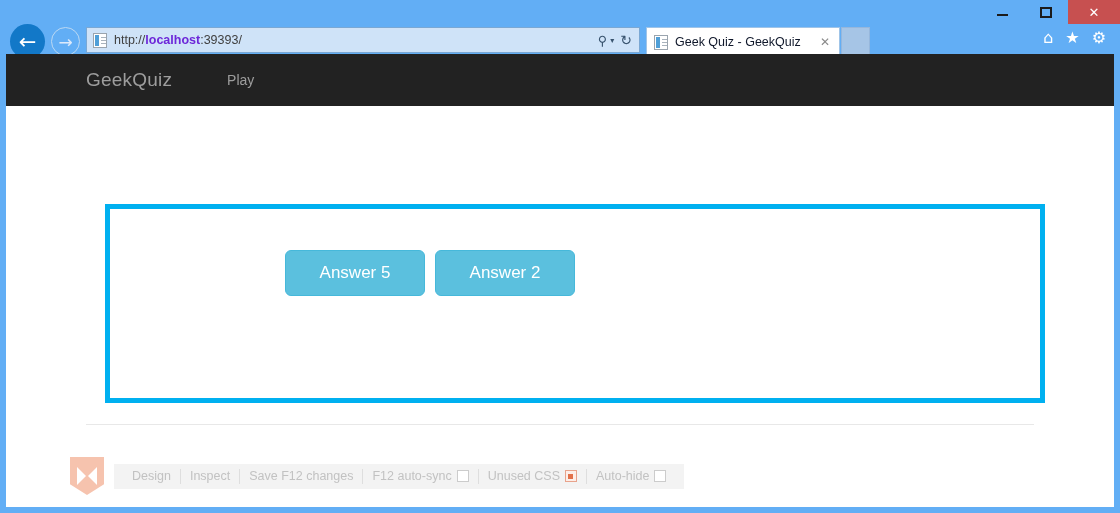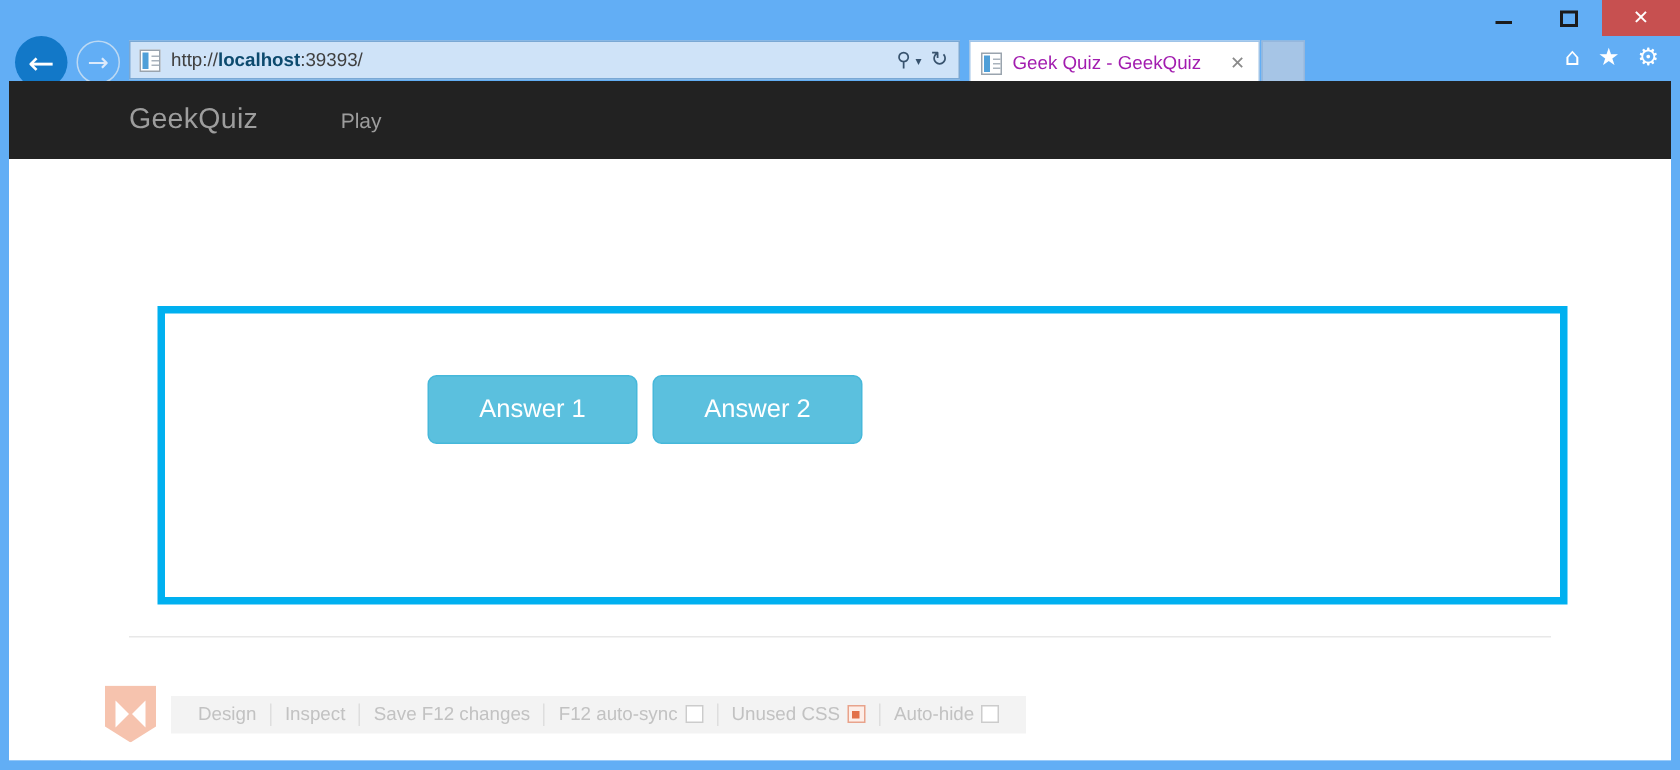--- a/index.html
+++ b/index.html
@@ -109,21 +109,21 @@
     background: #a9b3bd;
     box-shadow: 0 3px 0 #a9b3bd, 0 6px 0 #a9b3bd;
   }
   .addr-url {
     flex: 1 1 auto;
     font-size: 12.5px;
     color: #3a3a3a;
     white-space: nowrap;
     overflow: hidden;
   }
-  .addr-url b { color: #0c4a6e; font-weight: bold; }
+  .addr-url b { color: #6d28d9; font-weight: bold; }
   .addr-url .dim { color: #404040; }
   .addr-icons {
     display: flex; align-items: center; gap: 3px;
     padding-right: 7px;
     color: #38536e;
   }
   .ico-search { font-size: 13px; font-family: "DejaVu Sans", sans-serif; }
   .ico-caret  { font-size: 8px; }
   .ico-reload { font-size: 14px; font-family: "DejaVu Sans", sans-serif; padding-left: 3px;}
 
@@ -154,21 +154,21 @@
   .tab-favicon::after {
     content: "";
     position: absolute; left: 7px; top: 3px;
     width: 5px; height: 1px;
     background: #a9b3bd;
     box-shadow: 0 3px 0 #a9b3bd, 0 6px 0 #a9b3bd;
   }
   .tab-title {
     flex: 1 1 auto;
     font-size: 12.5px;
-    color: #a21caf;
+    color: #0f172a;
     white-space: nowrap;
     overflow: hidden;
   }
   .tab-close {
     font-size: 12px;
     color: #8a8a8a;
     padding: 0 9px 0 4px;
     font-family: "DejaVu Sans", sans-serif;
   }
   .newtab {
@@ -426,21 +426,21 @@
     <div class="navbar">
       <span class="brand">GeekQuiz</span>
       <span class="navlink">Play</span>
     </div>
 
     <div class="page-body">
 
       <div class="answers-panel">
         <div class="answers-row">
           <div class="answer-btn">
-            <span>Answer 1</span>
+            <span>Answer 5</span>
           </div>
           <div class="answer-btn">
             <span>Answer 2</span>
           </div>
         </div>
       </div>
 
       <div class="page-hr"></div>
       <div class="footer-text">© 2014 - Geek Quiz</div>
 

